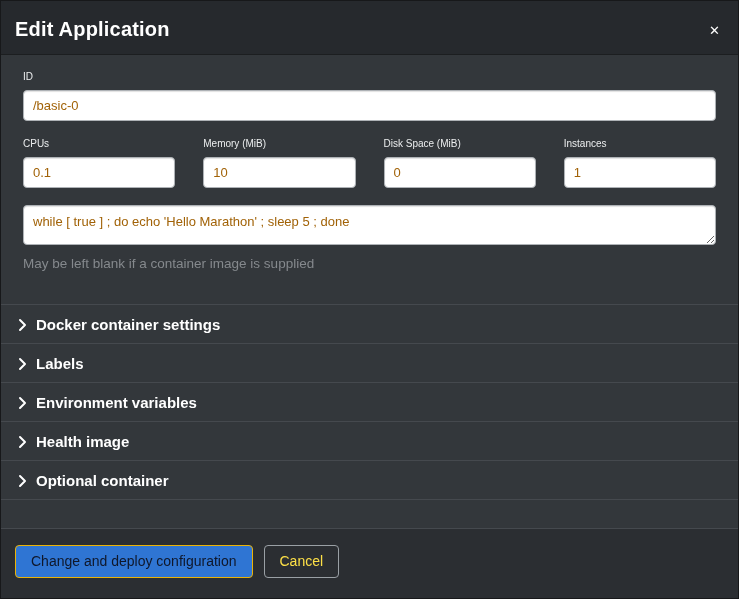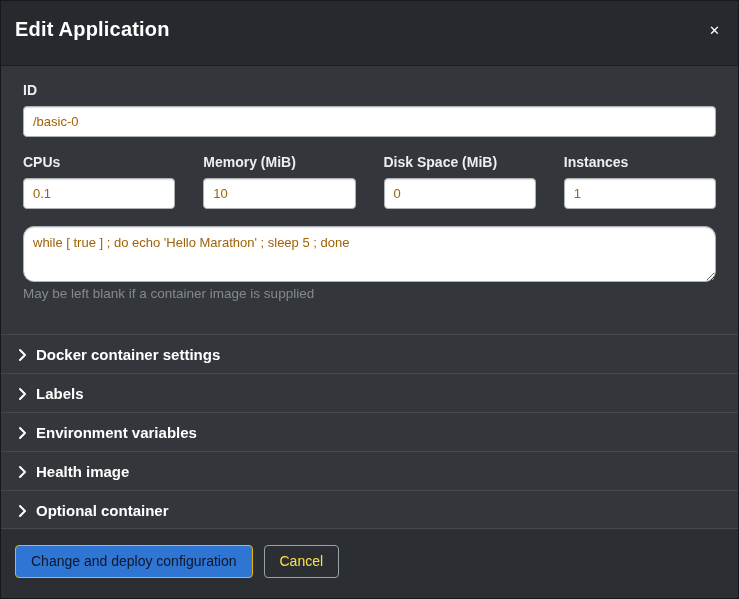--- a/index.html
+++ b/index.html
@@ -13,66 +13,65 @@
     width: 739px; height: 599px;
     display: flex; flex-direction: column;
     background: #33373b;
     border: 1px solid #17181a;
     color: #ffffff;
   }
   
   .modal-header {
     background: #26292d;
     border-bottom: 1px solid #1c1e20;
-    padding: 17px 16px 24px 14px;
+    padding: 17px 16px 13px 14px;
     display: flex; align-items: flex-start; justify-content: space-between;
     flex: 0 0 auto;
   }
   .modal-title { font-size: 20px; font-weight: bold; letter-spacing: .2px; }
   .close-btn {
     background: none; border: none; color: #ffffff;
     font-size: 13px; line-height: 13px; cursor: pointer;
     padding: 4px 2px; margin-top: 2px;
     font-family: inherit;
   }
   
   .modal-body { flex: 1 1 auto; overflow: hidden; }
   .form-area { padding: 16px 22px 4px 22px; }
   .form-group { margin-bottom: 17px; }
   .form-group:last-child { margin-bottom: 0; }
   label.field-label {
     display: block;
-    font-size: 14px; font-weight: bold; color: #eceeef;
+    font-size: 10px; font-weight: normal; color: #eceeef;
     margin-bottom: 8px;
   }
   input.text-input, textarea.text-area {
     width: 100%;
     background: #ffffff;
     border: 1px solid #aeb2b6;
     border-radius: 4px;
     padding: 7px 9px;
     font-size: 13px;
     color: #a16207;
     font-family: "Liberation Sans", sans-serif;
     box-shadow: inset 0 1px 1px rgba(0,0,0,.12);
     outline: none;
   }
   .field-row {
     display: grid;
     grid-template-columns: repeat(4, 1fr);
     column-gap: 28px;
   }
   textarea.text-area {
-    height: 56px;
+    height: 40px;
     resize: vertical;
     line-height: 1.35;
-    border-radius: 11px;
   }
   .help-text {
-    margin-top: 0;
+    margin-top: 7px;
     font-size: 13.5px;
     color: #85898d;
   }
   
   .sections { margin-top: 29px; }
   .section-row {
     display: flex; align-items: center;
     gap: 9px;
     padding: 11px 16px 10px 17px;
     border-top: 1px solid #45494e;

